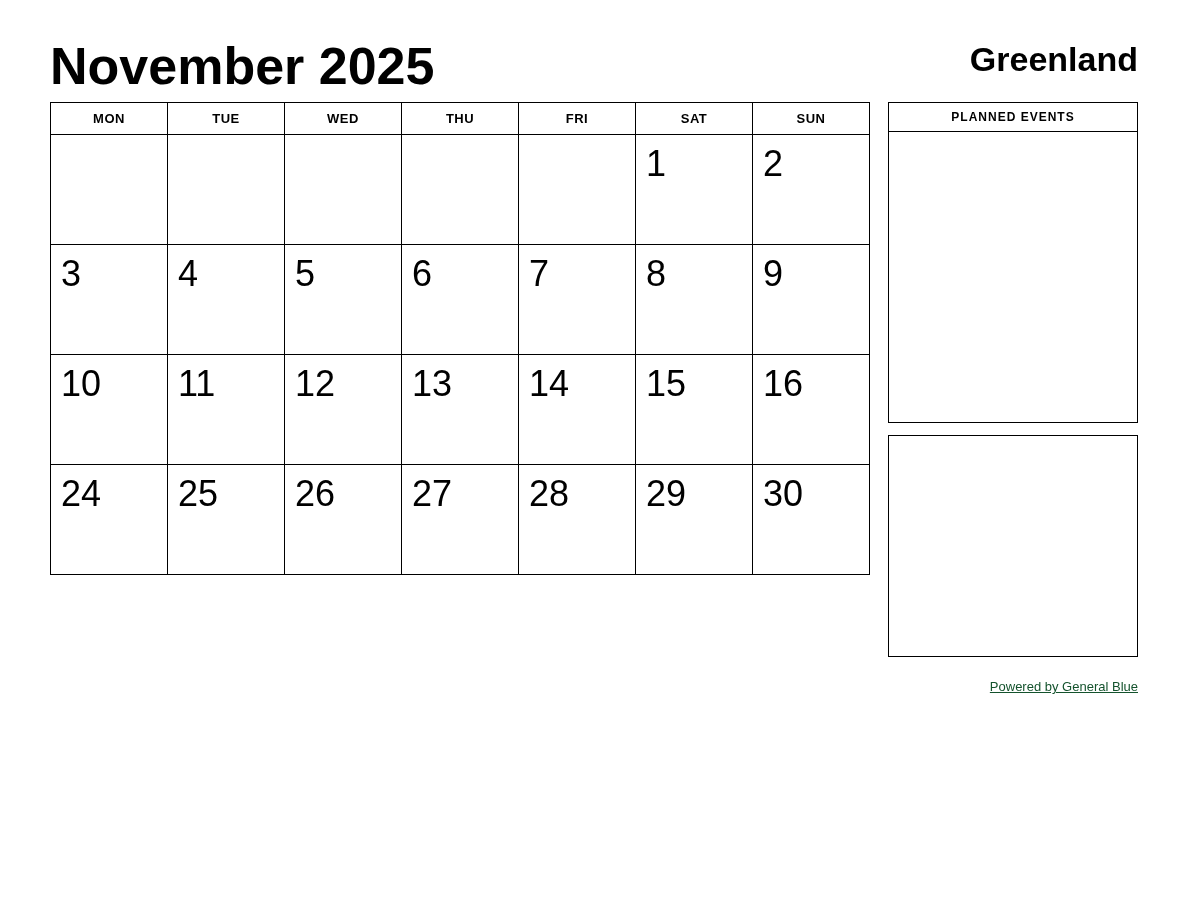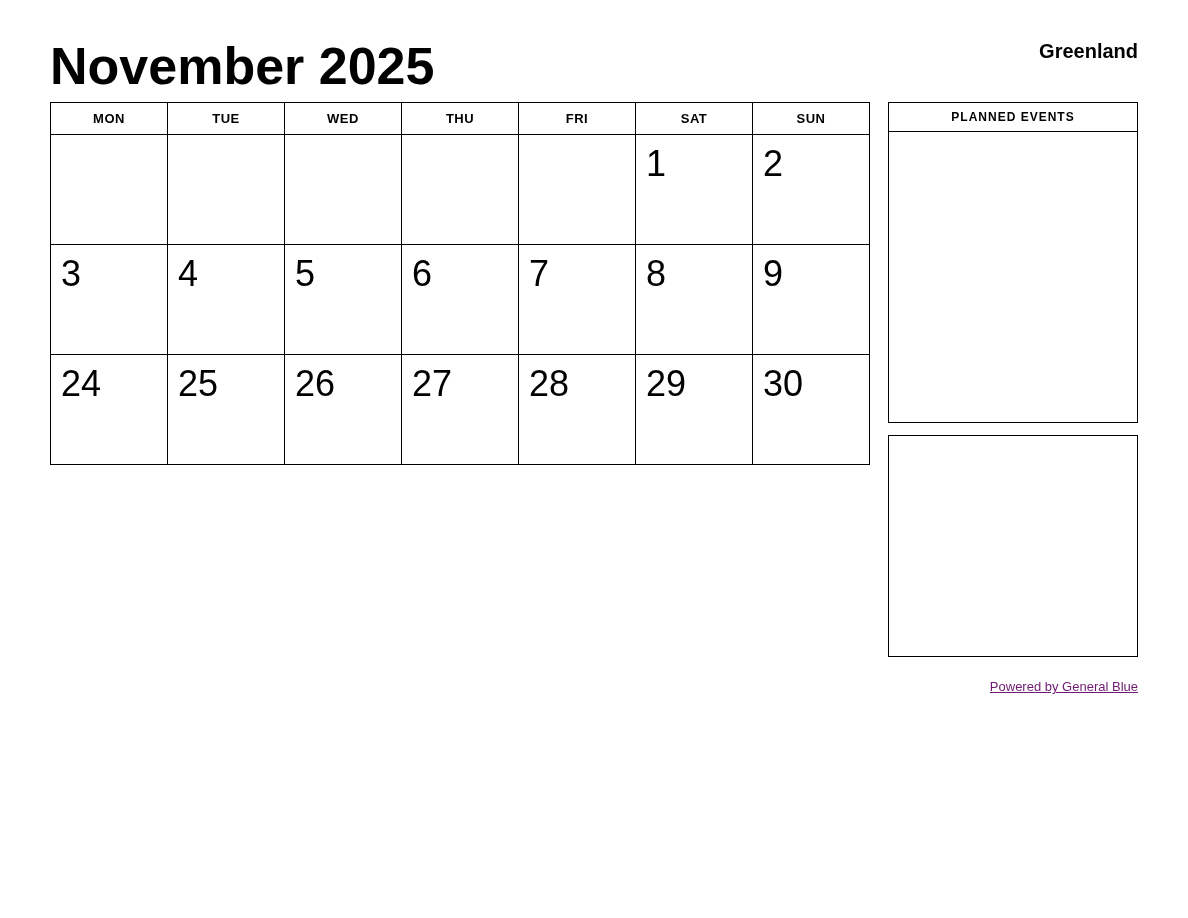--- a/index.html
+++ b/index.html
@@ -16,21 +16,21 @@
       justify-content: space-between;
       margin-bottom: 10px;
     }
     .month-title {
       font-size: 52px;
       font-weight: 900;
       color: #000;
       line-height: 1;
     }
     .country-title {
-      font-size: 20px;
+      font-size: 34px;
       font-weight: 900;
       color: #000;
     }
     .main-content {
       display: flex;
       gap: 18px;
       align-items: flex-start;
     }
     .calendar-section {
       flex: 1;
@@ -90,21 +90,21 @@
     }
     .sidebar-box-body.notes-body {
       height: 220px;
     }
     .powered-by {
       text-align: right;
       margin-top: 10px;
       font-size: 13px;
     }
     .powered-by a {
-      color: #701a75;
+      color: #14532d;
     }
   </style>
 </head>
 <body>
 
 <div class="header">
   <h1 class="month-title">November 2025</h1>
   <span class="country-title">Greenland</span>
 </div>
 
@@ -135,20 +135,29 @@
           <tr>
             <td><span class="day-num">3</span></td>
             <td><span class="day-num">4</span></td>
             <td><span class="day-num">5</span></td>
             <td><span class="day-num">6</span></td>
             <td><span class="day-num">7</span></td>
             <td><span class="day-num">8</span></td>
             <td><span class="day-num">9</span></td>
           </tr>
           <tr>
+            <td><span class="day-num">10</span></td>
+            <td><span class="day-num">11</span></td>
+            <td><span class="day-num">12</span></td>
+            <td><span class="day-num">13</span></td>
+            <td><span class="day-num">14</span></td>
+            <td><span class="day-num">15</span></td>
+            <td><span class="day-num">16</span></td>
+          </tr>
+          <tr>
             <td><span class="day-num">24</span></td>
             <td><span class="day-num">25</span></td>
             <td><span class="day-num">26</span></td>
             <td><span class="day-num">27</span></td>
             <td><span class="day-num">28</span></td>
             <td><span class="day-num">29</span></td>
             <td><span class="day-num">30</span></td>
           </tr>
         </tbody>
     </table>

